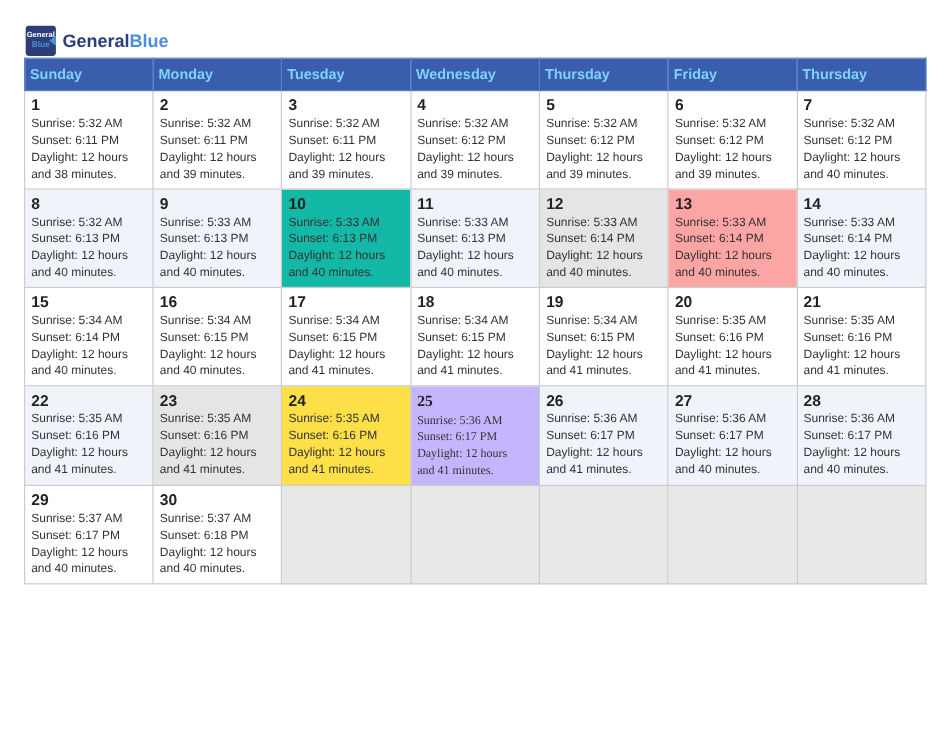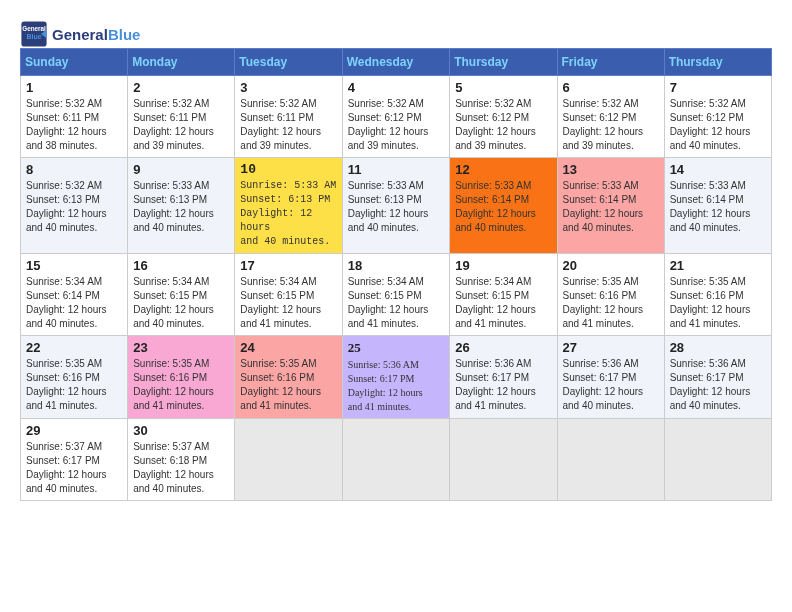--- a/index.html
+++ b/index.html
@@ -170,35 +170,35 @@
 Daylight: 12 hours
 and 40 minutes.</div>
         </td>
         <td style="background: rgb(240, 244, 250);">
           <span class="day-num">9</span>
           <div class="day-info" style="white-space: pre-line;">Sunrise: 5:33 AM
 Sunset: 6:13 PM
 Daylight: 12 hours
 and 40 minutes.</div>
         </td>
-        <td style="background: #fde047; font-family: Liberation Mono, monospace;">
+        <td style="background: #14b8a6;">
           <span class="day-num">10</span>
           <div class="day-info" style="white-space: pre-line;">Sunrise: 5:33 AM
 Sunset: 6:13 PM
 Daylight: 12 hours
 and 40 minutes.</div>
         </td>
         <td style="background: rgb(240, 244, 250);">
           <span class="day-num">11</span>
           <div class="day-info" style="white-space: pre-line;">Sunrise: 5:33 AM
 Sunset: 6:13 PM
 Daylight: 12 hours
 and 40 minutes.</div>
         </td>
-        <td style="background: #f97316;">
+        <td style="background: #e5e5e5;">
           <span class="day-num">12</span>
           <div class="day-info" style="white-space: pre-line;">Sunrise: 5:33 AM
 Sunset: 6:14 PM
 Daylight: 12 hours
 and 40 minutes.</div>
         </td>
         <td style="background: #fca5a5;">
           <span class="day-num">13</span>
           <div class="day-info" style="white-space: pre-line;">Sunrise: 5:33 AM
 Sunset: 6:14 PM
@@ -265,28 +265,28 @@
         </td>
       </tr>
       <tr>
         <td style="background: rgb(240, 244, 250);">
           <span class="day-num">22</span>
           <div class="day-info" style="white-space: pre-line;">Sunrise: 5:35 AM
 Sunset: 6:16 PM
 Daylight: 12 hours
 and 41 minutes.</div>
         </td>
-        <td style="background: #f9a8d4;">
+        <td style="background: #e5e5e5;">
           <span class="day-num">23</span>
           <div class="day-info" style="white-space: pre-line;">Sunrise: 5:35 AM
 Sunset: 6:16 PM
 Daylight: 12 hours
 and 41 minutes.</div>
         </td>
-        <td style="background: #fca5a5;">
+        <td style="background: #fde047;">
           <span class="day-num">24</span>
           <div class="day-info" style="white-space: pre-line;">Sunrise: 5:35 AM
 Sunset: 6:16 PM
 Daylight: 12 hours
 and 41 minutes.</div>
         </td>
         <td style="background: #c4b5fd; font-family: Liberation Serif, serif;">
           <span class="day-num">25</span>
           <div class="day-info" style="white-space: pre-line;">Sunrise: 5:36 AM
 Sunset: 6:17 PM

